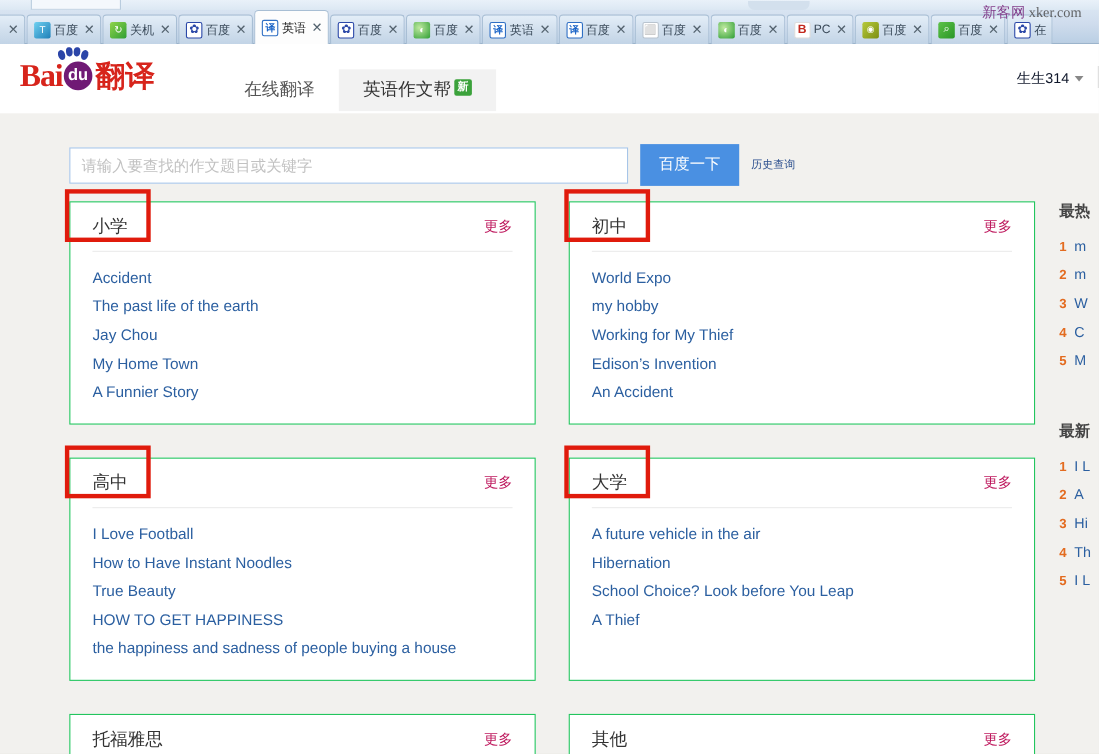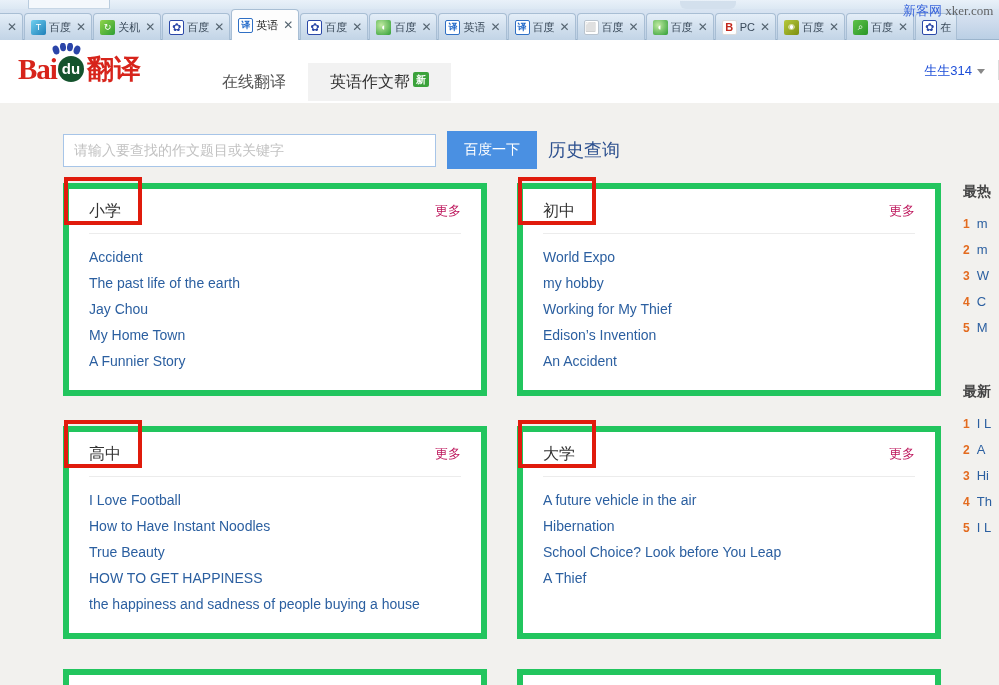--- a/index.html
+++ b/index.html
@@ -88,21 +88,21 @@
     position: absolute; left: 0; top: 40px; width: 999px; height: 72px;
     background: #ffffff;
     border-bottom: 1px solid #e2e2e2;
   }
   #logo {
     position: absolute; left: 18px; top: 11px;
     display: flex; align-items: center;
   }
   #logo .bai { font-size: 29px; font-weight: bold; color: #d7241b; font-family: "Liberation Serif", serif; letter-spacing: -1px;}
   #logo .du {
-    display: inline-block; background: #14532d; color: #fff;
+    display: inline-block; background: #701a75; color: #fff;
     font-size: 15px; font-weight: bold; border-radius: 50%;
     width: 26px; height: 26px; text-align: center; line-height: 26px;
     margin: 0 1px; position: relative;
   }
   #logo .paw {
     position: absolute; left: 33px; top: -8px; width: 30px; height: 16px;
   }
   #logo .fanyi { font-size: 27px; font-weight: bold; color: #d7241b; margin-left: 2px; }
 
   #nav { position: absolute; left: 200px; top: 0; height: 61px; display: flex; align-items: flex-end; }
@@ -117,52 +117,52 @@
     border-radius: 2px; vertical-align: 4px; margin-left: 3px;
     font-weight: bold;
   }
   #nav-underline {
     position: absolute; left: 325px; top: 88px; width: 152px; height: 4px;
     background: #e01b0c; border-radius: 2px;
     box-shadow: 0 0 1px #e01b0c;
   }
   #user-area {
     position: absolute; right: 14px; top: 22px;
-    font-size: 13px; color: #1d4ed8; display: flex; align-items: center; gap: 5px; justify-content: space-between;
+    font-size: 13px; color: #0f172a; display: flex; align-items: center; gap: 5px; justify-content: space-between;
   }
   #user-area .caret {
     width: 0; height: 0; border-left: 4px solid transparent; border-right: 4px solid transparent;
     border-top: 5px solid #888;
   }
   #user-divider { position: absolute; right: 0px; top: 20px; width: 1px; height: 20px; background: #ddd; }
 
   
   #page { position: absolute; left: 0; top: 103px; width: 999px; height: 582px; background: #f2f1ee; }
 
   #searchbar { position: absolute; left: 63px; top: 28px; display: flex; align-items: center; gap: 11px; }
   #search-input {
-    width: 373px; height: 33px;
+    width: 508px; height: 33px;
     border: 1px solid #a7c5e8; background: #fff;
     font-size: 14px; padding: 0 10px; color: #333;
     font-family: "Liberation Sans", sans-serif; outline: none;
   }
   #search-input::placeholder { color: #c2c2c2; }
   #search-button {
     width: 90px; height: 38px; background: #4a90e2; color: #fff;
     border: none; font-size: 14px; cursor: pointer;
     font-family: "Liberation Sans", sans-serif;
   }
-  #history-link { font-size: 18px; color: #2b4f8e; cursor: pointer; text-align: right; }
+  #history-link { font-size: 10px; color: #2b4f8e; cursor: pointer; text-align: right; }
 
   #cards {
     position: absolute; left: 63px; top: 80px; width: 878px;
     display: flex; flex-wrap: wrap; gap: 30px 30px;
   }
   .card {
-    width: 424px; background: #fff; border: 6px solid #22c55e;
+    width: 424px; background: #fff; border: 1px solid #22c55e;
     padding: 0 20px 16px 20px; position: relative;
   }
   .card-head {
     height: 45px; display: flex; align-items: center; justify-content: space-between;
     border-bottom: 1px solid #ececec;
   }
   .card-title { font-size: 16px; color: #333; }
   .card-more { font-size: 13px; color: #be185d; cursor: pointer; }
   .card-list { padding-top: 10px; }
   .card-list a {
@@ -179,21 +179,21 @@
   #sidebar { position: absolute; left: 963px; top: 80px; width: 160px; }
   .side-block { margin-bottom: 42px; }
   .side-title { font-size: 14px; font-weight: bold; color: #444; margin-bottom: 10px; white-space: nowrap; }
   .side-row { display: flex; gap: 7px; line-height: 26px; font-size: 13px; white-space: nowrap; }
   .side-num { color: #e36b1f; font-weight: bold; font-size: 12px; }
   .side-text { color: #2b5fa0; }
 
   
   .wm { position: absolute; pointer-events: none; }
   #wm-xker { left: 893px; top: 2px; font-size: 13px; color: #4c4c4c; opacity: .85; font-family: "Liberation Serif", serif; white-space: nowrap;}
-  #wm-xker .cn { color: #1d4ed8; margin-left: 10px; }
+  #wm-xker .cn { color: #701a75; }
 </style>
 </head>
 <body>
 
 <div id="browser-chrome">
   <div id="chrome-topstrip">
     <div class="nub"></div>
     <div class="nub2"></div>
   </div>
   <div id="tabstrip">

